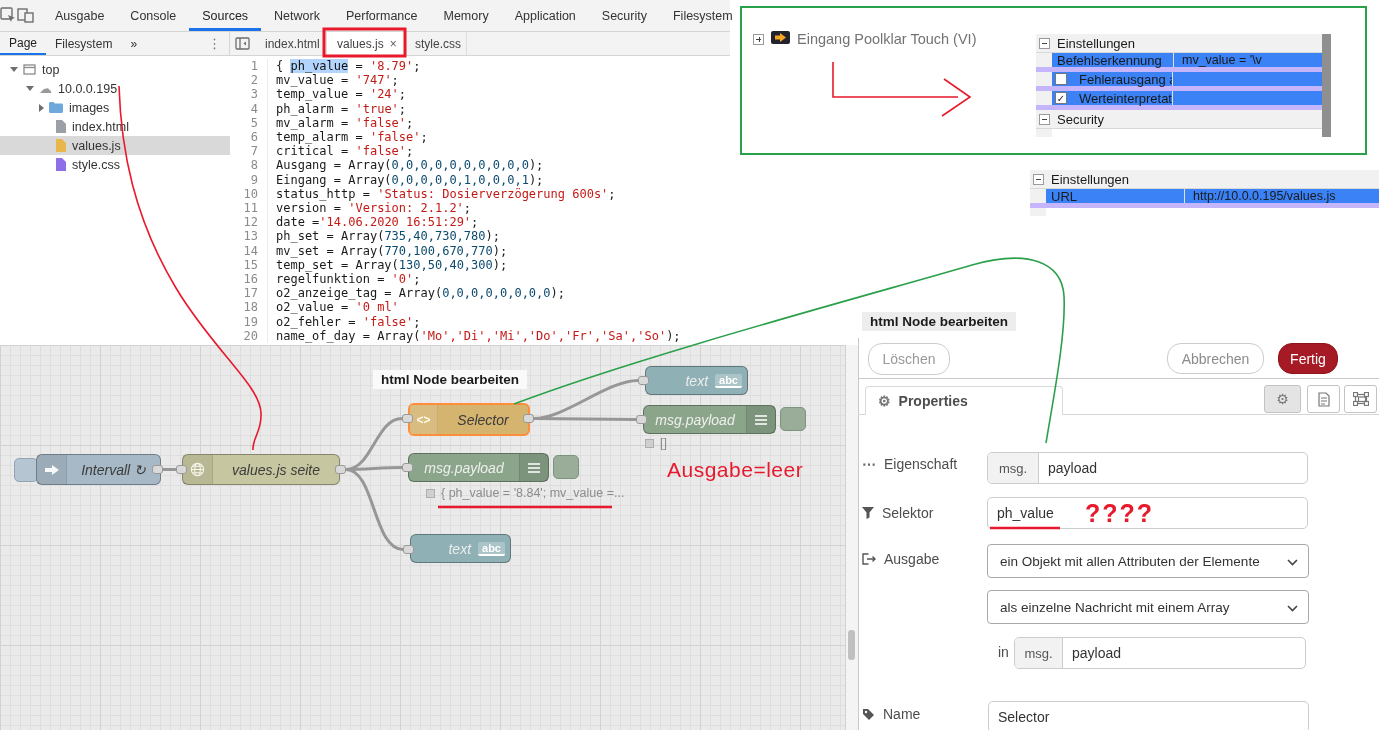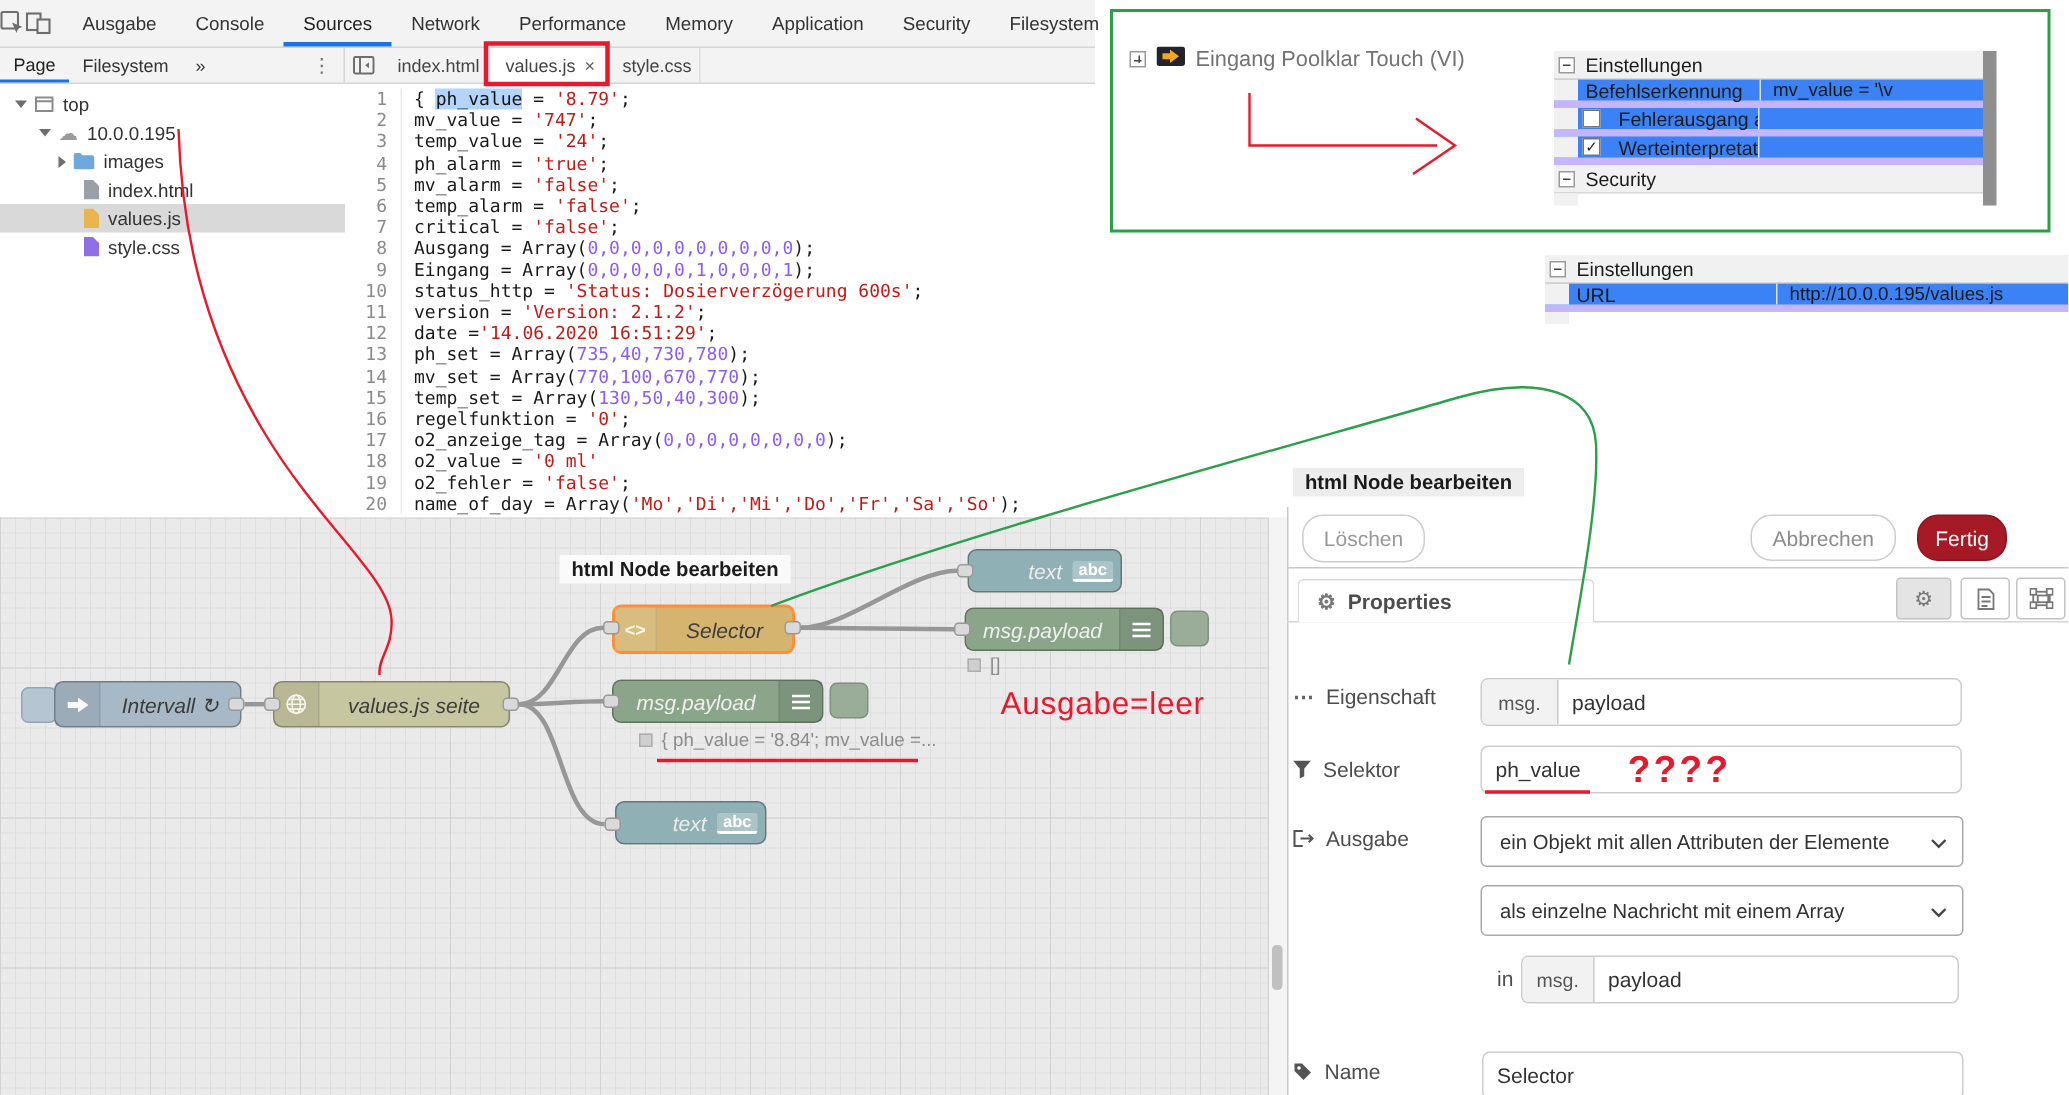--- a/index.html
+++ b/index.html
@@ -30,21 +30,21 @@
   .tw{width:0;height:0;margin-right:5px}
   .tw.open{border-left:4px solid transparent;border-right:4px solid transparent;border-top:5px solid #6e6e6e}
   .tw.closed{border-top:4px solid transparent;border-bottom:4px solid transparent;border-left:5px solid #6e6e6e}
   .ticon{margin-right:6px;display:inline-flex;align-items:center}
   #code{position:absolute;left:230px;top:56px;width:500px;height:289px;background:#fff;padding-top:3px;font-family:"DejaVu Sans Mono",monospace;font-size:12px;overflow:hidden}
   .code-line{display:flex;line-height:14.2px;white-space:pre}
   .gutter{width:38px;text-align:right;padding-right:9px;color:#8b8b8b;border-right:1px solid #ececec;flex:none}
   .ct{padding-left:8px}
   .c-p{color:#1a1a1a}
   .c-s{color:#c41a16}
-  .c-n{color:#8b5cf6}
+  .c-n{color:#0c4a6e}
   .c-hl{color:#111;background:#b3d4fc}
 
   
   #greenbox{position:absolute;left:740px;top:6px;width:627px;height:149px;border:2px solid #2aa04a;background:#fff}
   .vb-tree{position:absolute;left:753px;top:31px;display:flex;align-items:center;gap:7px;font-size:14.5px;color:#737373}
   .plusbox{width:11px;height:11px;border:1px solid #9a9a9a;position:relative;background:#fff}
   .plusbox::before{content:"";position:absolute;left:2px;top:4.5px;width:5px;height:1px;background:#444}
   .plusbox::after{content:"";position:absolute;left:4.5px;top:2px;width:1px;height:5px;background:#444}
   .minusbox{width:11px;height:11px;border:1px solid #9a9a9a;position:relative;background:#fff;flex:none}
   .minusbox::before{content:"";position:absolute;left:2px;top:4px;width:5px;height:1px;background:#444}

